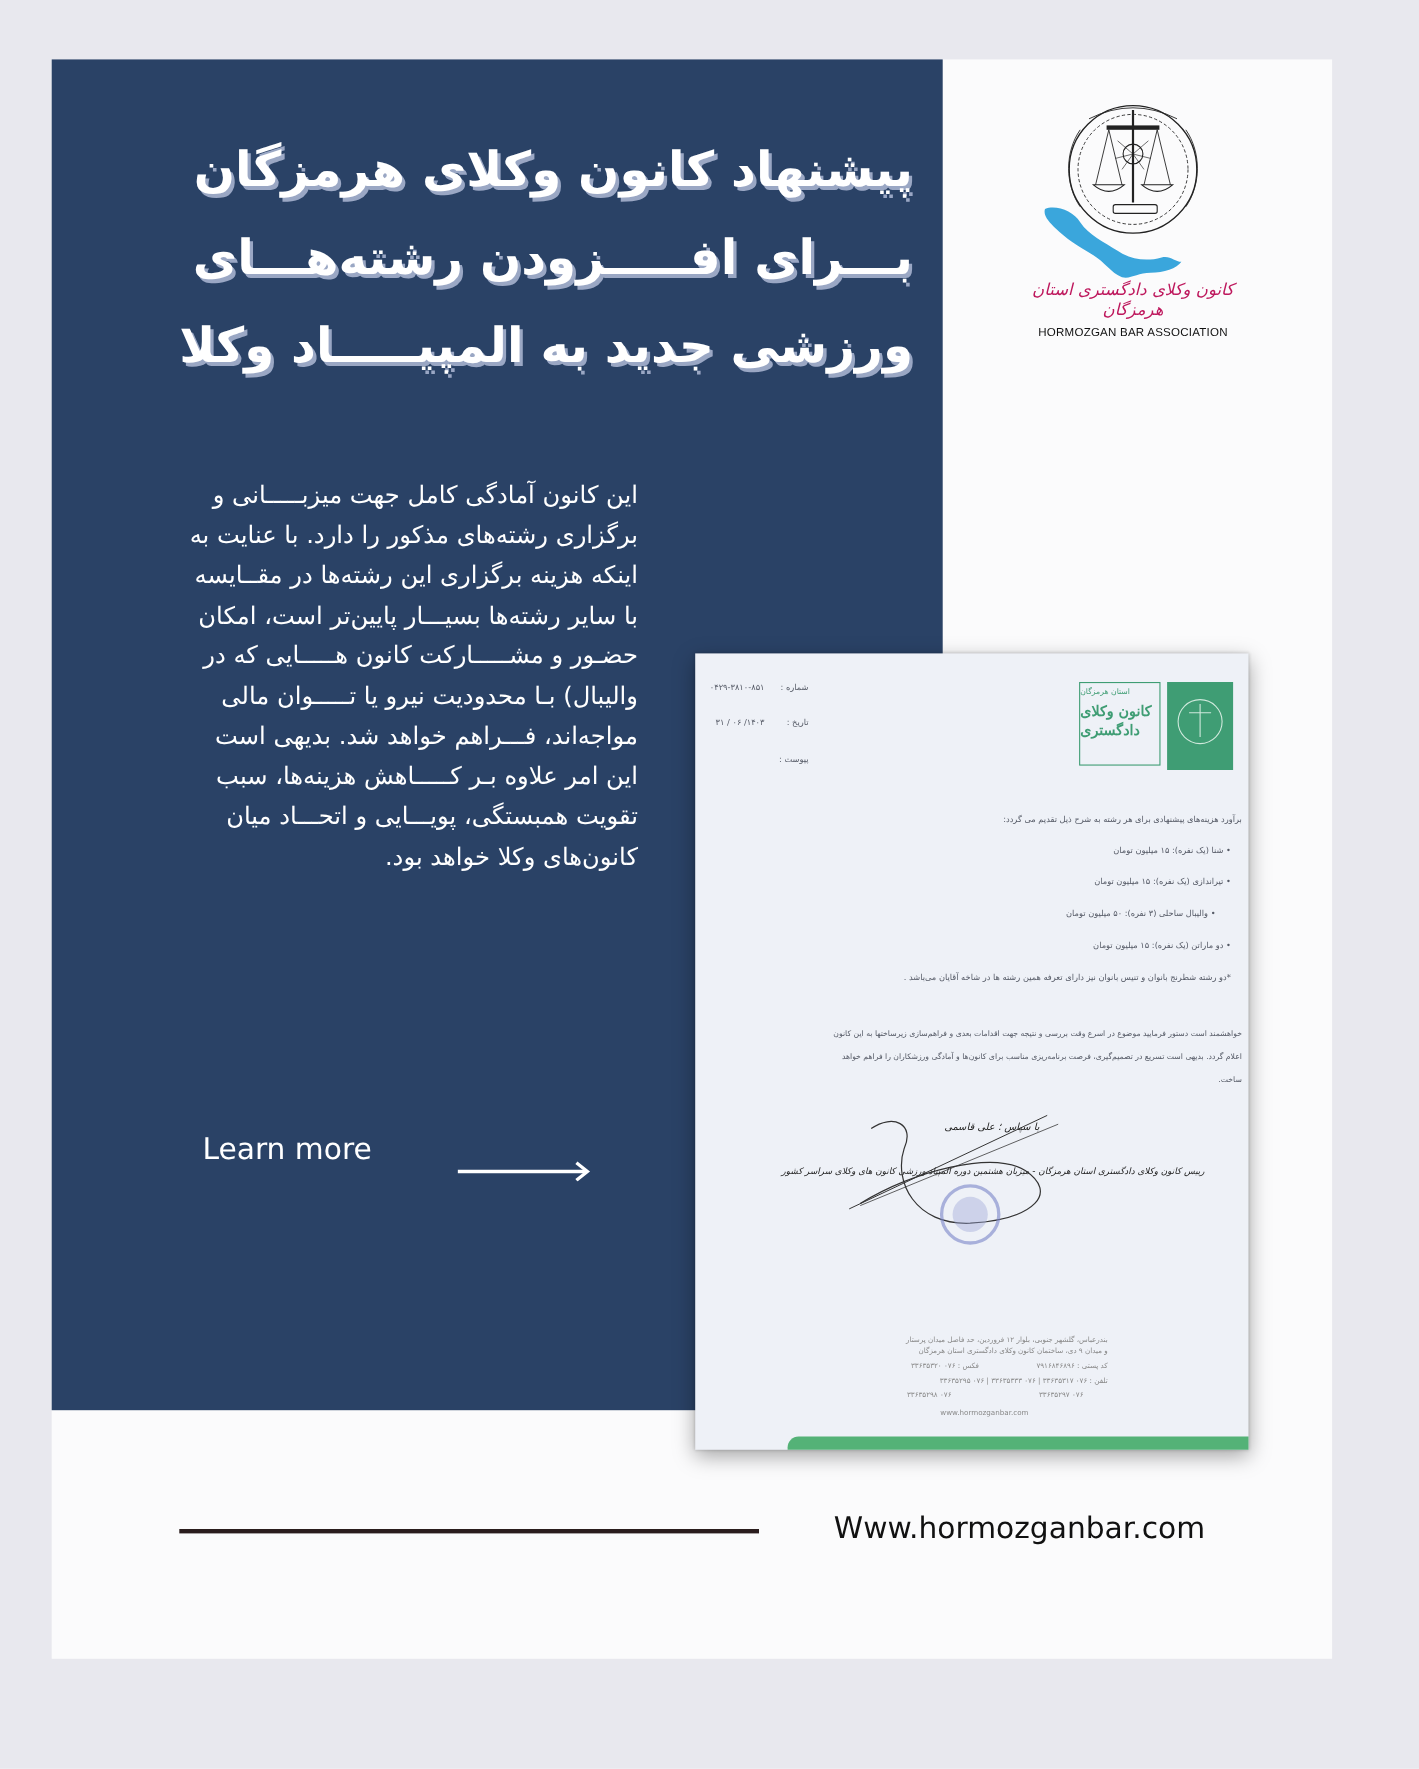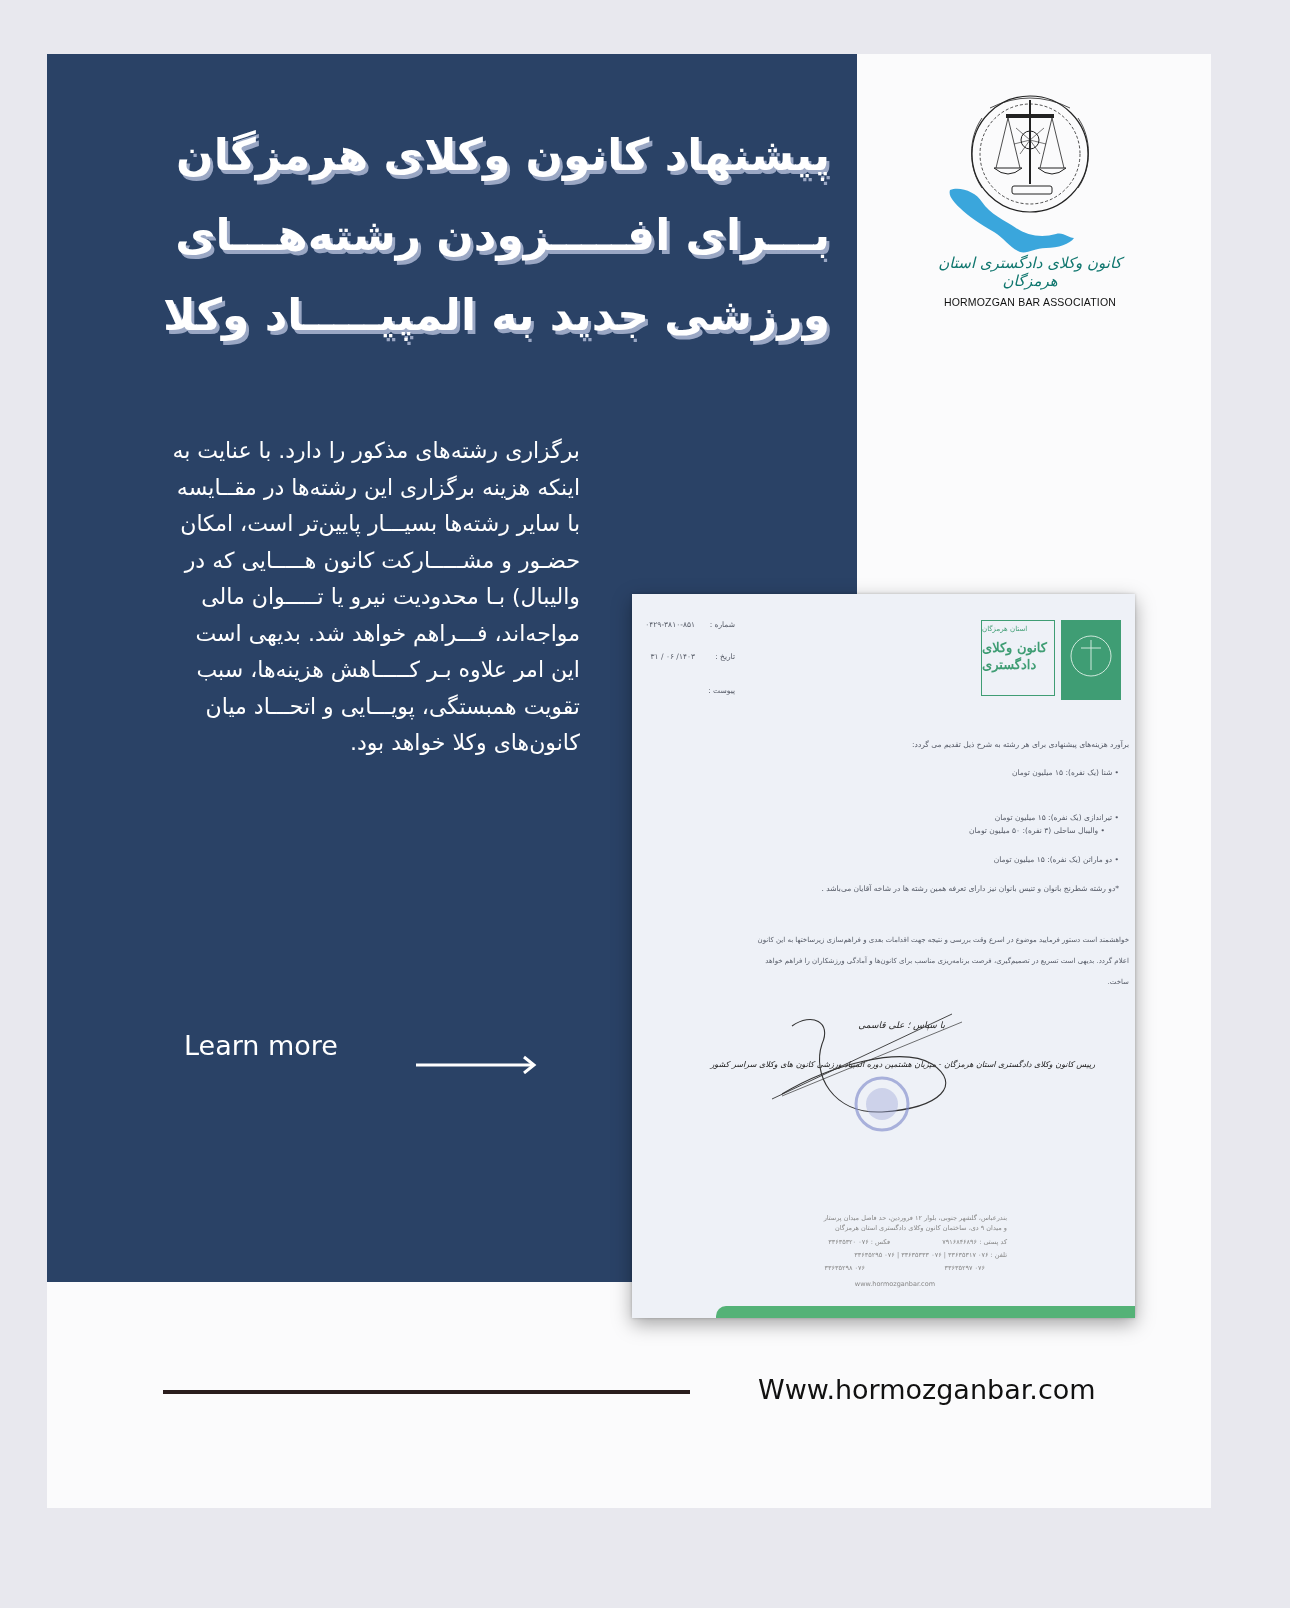--- a/index.html
+++ b/index.html
@@ -55,21 +55,21 @@
       cursor: pointer;
     }
     
     .logo {
       position: absolute; left: 920px; top: 88px;
       width: 220px; height: 225px;
     }
     .logo-fa {
       position: absolute; left: 0; top: 166px; width: 220px;
       text-align: center; direction: rtl;
-      font-family: "DejaVu Serif", serif; font-size: 15px; color: #0f766e;
+      font-family: "DejaVu Serif", serif; font-size: 15px; color: #be185d;
       font-style: italic;
     }
     .logo-en {
       position: absolute; left: 0; top: 208px; width: 220px;
       text-align: center;
       font-family: "Liberation Sans", sans-serif; font-size: 10.5px; color: #111;
       letter-spacing: 0.2px;
     }
     
     .letter {
@@ -125,20 +125,21 @@
 <div class="card"></div>
 <div class="navy"></div>
 
 <div class="headline">
   <div>پیشنهاد کانون وکلای هرمزگان</div>
   <div>بـــرای افـــــزودن رشته‌هـــای</div>
   <div>ورزشی جدید به المپیـــــاد وکلا</div>
 </div>
 
 <div class="body-text">
+  <div>این کانون آمادگی کامل جهت میزبـــــانی و</div>
   <div>برگزاری رشته‌های مذکور را دارد. با عنایت به</div>
   <div>اینکه هزینه برگزاری این رشته‌ها در مقــایسه</div>
   <div>با سایر رشته‌ها بسیـــار پایین‌تر است، امکان</div>
   <div>حضـور و مشـــــارکت کانون هـــــایی که در</div>
   <div>والیبال) بـا محدودیت نیرو یا تـــــوان مالی</div>
   <div>مواجه‌اند، فـــراهم خواهد شد. بدیهی است</div>
   <div>این امر علاوه بـر کـــــاهش هزینه‌ها، سبب</div>
   <div>تقویت همبستگی، پویـــایی و اتحـــاد میان</div>
   <div>کانون‌های وکلا خواهد بود.</div>
 </div>
@@ -199,21 +200,21 @@
       <line x1="20" y1="28" x2="40" y2="28" stroke="#cfe9dc" stroke-width="1"></line>
     </svg>
   </div>
   <div class="letter-brand">
     <div style="font-size:7px; margin-top:4px;">استان هرمزگان</div>
     <div style="font-size:13px; line-height:17px; margin-top:6px; font-weight:bold;">کانون وکلای دادگستری</div>
   </div>
 
   <div class="lt" style="right:6px; top:146px;margin-left:13px;">برآورد هزینه‌های پیشنهادی برای هر رشته به شرح ذیل تقدیم می گردد:</div>
   <div class="lt" style="right:16px; top:174px;">• <span>شنا (یک نفره): ۱۵ میلیون تومان</span></div>
-  <div class="lt" style="right:16px; top:219px;">• <span>تیراندازی (یک نفره): ۱۵ میلیون تومان</span></div>
+  <div class="lt" style="right:16px; top:203px;">• <span>تیراندازی (یک نفره): ۱۵ میلیون تومان</span></div>
   <div class="lt" style="right:30px; top:232px;">• <span>والیبال ساحلی (۳ نفره): ۵۰ میلیون تومان</span></div>
   <div class="lt" style="right:16px; top:261px;">• <span>دو ماراتن (یک نفره): ۱۵ میلیون تومان</span></div>
   <div class="lt" style="right:16px; top:290px;">*دو رشته شطرنج بانوان و تنیس بانوان نیز دارای تعرفه همین رشته ها در شاخه آقایان می‌باشد .</div>
 
   <div class="lt" style="right:6px; top:342px; font-size:7px;">خواهشمند است دستور فرمایید موضوع در اسرع وقت بررسی و نتیجه جهت اقدامات بعدی و فراهم‌سازی زیرساختها به این کانون</div>
   <div class="lt" style="right:6px; top:363px; font-size:7px;">اعلام گردد. بدیهی است تسریع در تصمیم‌گیری، فرصت برنامه‌ریزی مناسب برای کانون‌ها و آمادگی ورزشکاران را فراهم خواهد</div>
   <div class="lt" style="right:6px; top:384px; font-size:7px;">ساخت.</div>
 
   <div class="lt" style="right:190px; top:426px; font-size:9px; color:#222; font-style:italic;">با سپاس ؛ علی قاسمی</div>
   <div class="lt" style="right:40px; top:466px; font-size:8px; color:#222; font-style:italic;">رییس کانون وکلای دادگستری استان هرمزگان - میزبان هشتمین دوره المپیاد ورزشی کانون های وکلای سراسر کشور</div>

